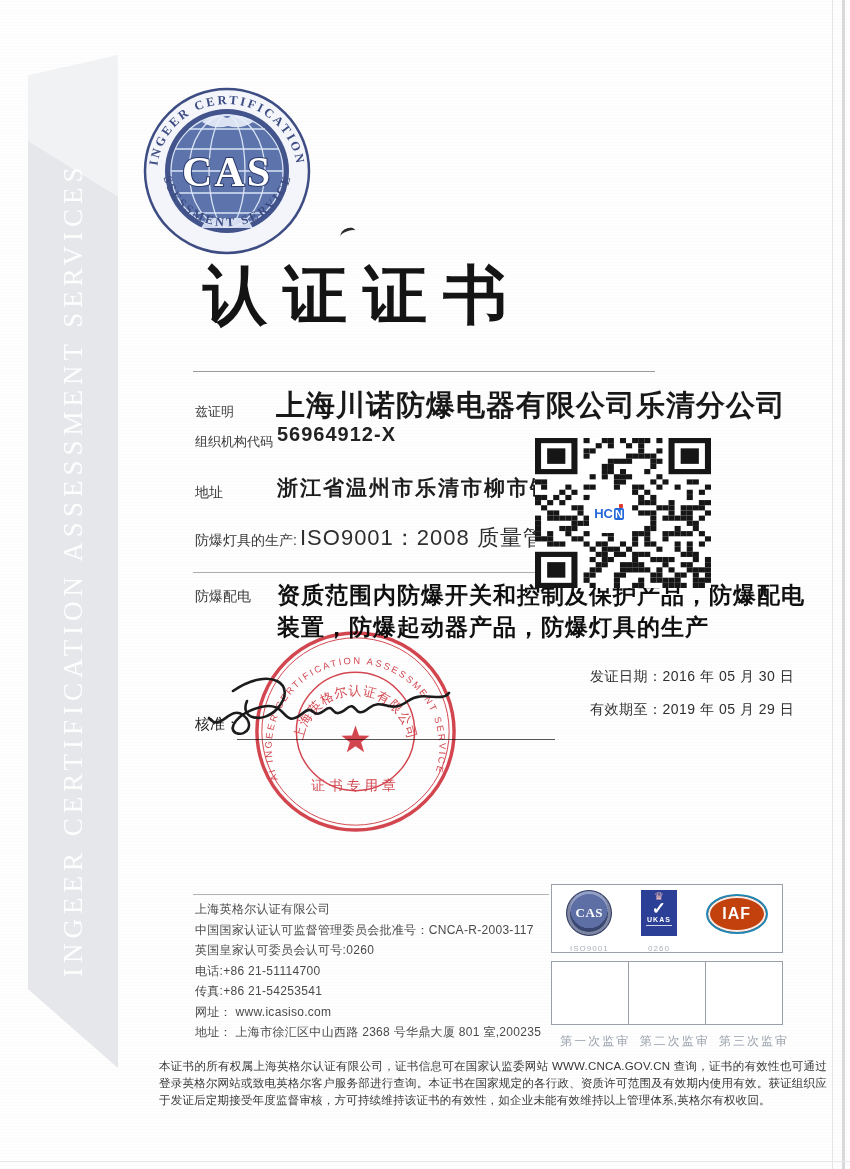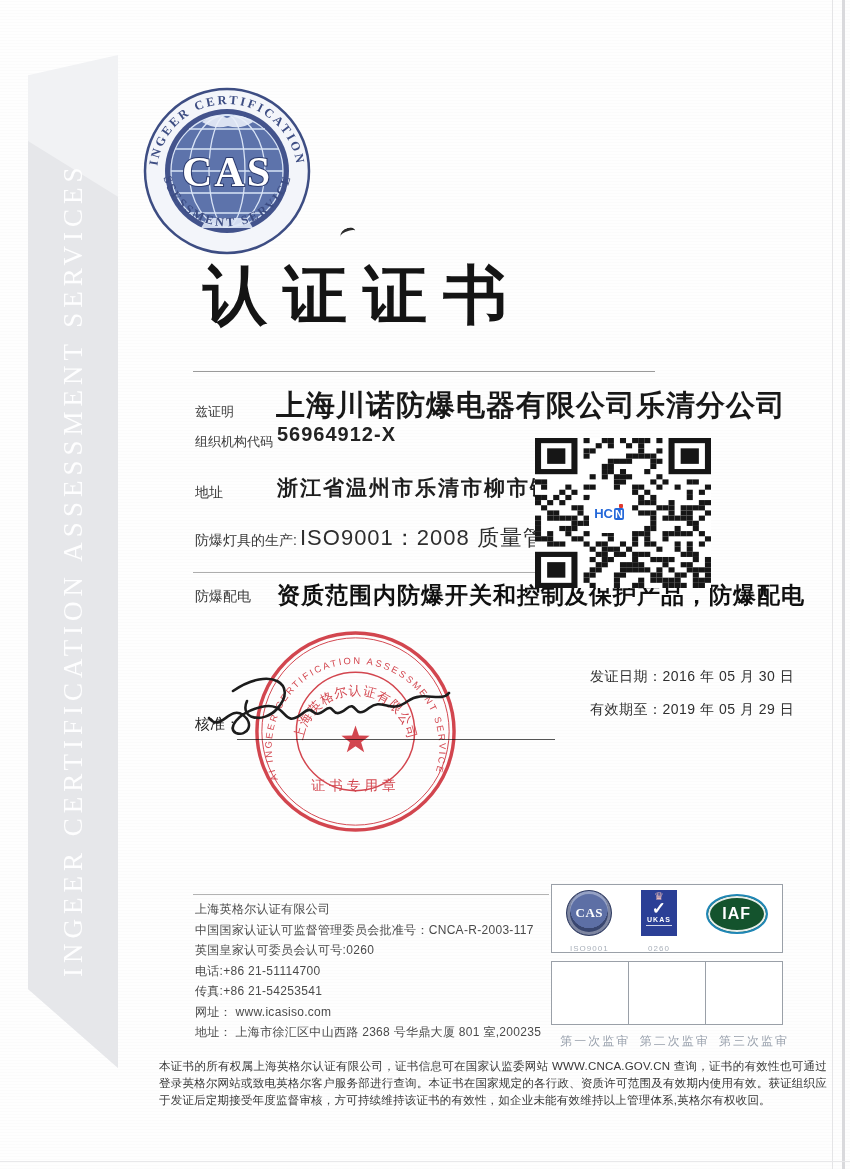--- a/index.html
+++ b/index.html
@@ -68,21 +68,21 @@
       background:radial-gradient(circle at 50% 42%,#5d6fa5 0 55%,#39466f 56% 100%);
       border:1.5px solid #2e3a61;display:flex;align-items:center;justify-content:center;
       color:#fff;font-family:"Liberation Serif",serif;font-weight:bold;font-size:13px;
       letter-spacing:.5px;box-shadow:inset 0 0 0 3px rgba(255,255,255,.35);}
   .ukas{width:36px;height:46px;background:#2b3f96;display:flex;flex-direction:column;
       align-items:center;justify-content:flex-start;color:#fff;position:relative;}
   .ukas .crown{font-size:11px;line-height:11px;color:#e8b8b8;margin-top:1px;}
   .ukas .check{font-size:17px;line-height:14px;font-weight:bold;}
   .ukas .ukas-word{font-size:7px;letter-spacing:1px;font-weight:bold;}
   .ukas .micro{width:26px;height:1px;background:rgba(255,255,255,.8);margin-top:1.5px;}
-  .iaf{width:58px;height:36px;border-radius:50%;background:#14532d;border:2px solid #1f86b5;
+  .iaf{width:58px;height:36px;border-radius:50%;background:#c2410c;border:2px solid #1f86b5;
       box-shadow:inset 0 0 0 2px rgba(255,255,255,.9);display:flex;align-items:center;
       justify-content:center;color:#fff;font-weight:bold;font-size:16px;letter-spacing:1px;
       margin-top:4px;}
   .mark-sub{font-size:8px;color:#a9b0ba;margin-top:8px;letter-spacing:1px;}
   
   .surv-table{left:551px;top:961px;width:232px;height:64px;border:1px solid #9aa0a8;
       display:flex;box-sizing:border-box;background:#fff;}
   .surv-cell{flex:1;border-right:1px solid #9aa0a8;}
   .surv-cell:last-child{border-right:none;}
   .surv-labels{left:551px;top:1033px;width:238px;display:flex;}
@@ -150,20 +150,21 @@
   <div class="abs addr-label row-label">地址</div>
   <div class="abs addr">浙江省温州市乐清市柳市镇</div>
 
   <div class="abs std-label row-label">防爆灯具的生产:</div>
   <div class="abs std-value">ISO9001：2008 质量管理</div>
 
   <div class="abs hline" style="left:193px;top:572px;width:352px;background:#adadad;"></div>
 
   <div class="abs scope-label row-label">防爆配电</div>
   <div class="abs scope-l1 scope-text">资质范围内防爆开关和控制及保护产品，防爆配电</div>
+  <div class="abs scope-l2 scope-text">装置，防爆起动器产品，防爆灯具的生产</div>
 
   <div class="abs qr-wrap">
     <svg width="176" height="150" viewBox="0 0 176 150">
         <g id="qr-cells">
           <rect x="0.00" y="0.00" width="42.48" height="36.21" fill="#161616"></rect>
           <rect x="6.07" y="5.17" width="30.34" height="25.86" fill="#ffffff"></rect>
           <rect x="12.14" y="10.34" width="18.21" height="15.52" fill="#161616"></rect>
           <rect x="133.52" y="0.00" width="42.48" height="36.21" fill="#161616"></rect>
           <rect x="139.59" y="5.17" width="30.34" height="25.86" fill="#ffffff"></rect>
           <rect x="145.66" y="10.34" width="18.21" height="15.52" fill="#161616"></rect>

